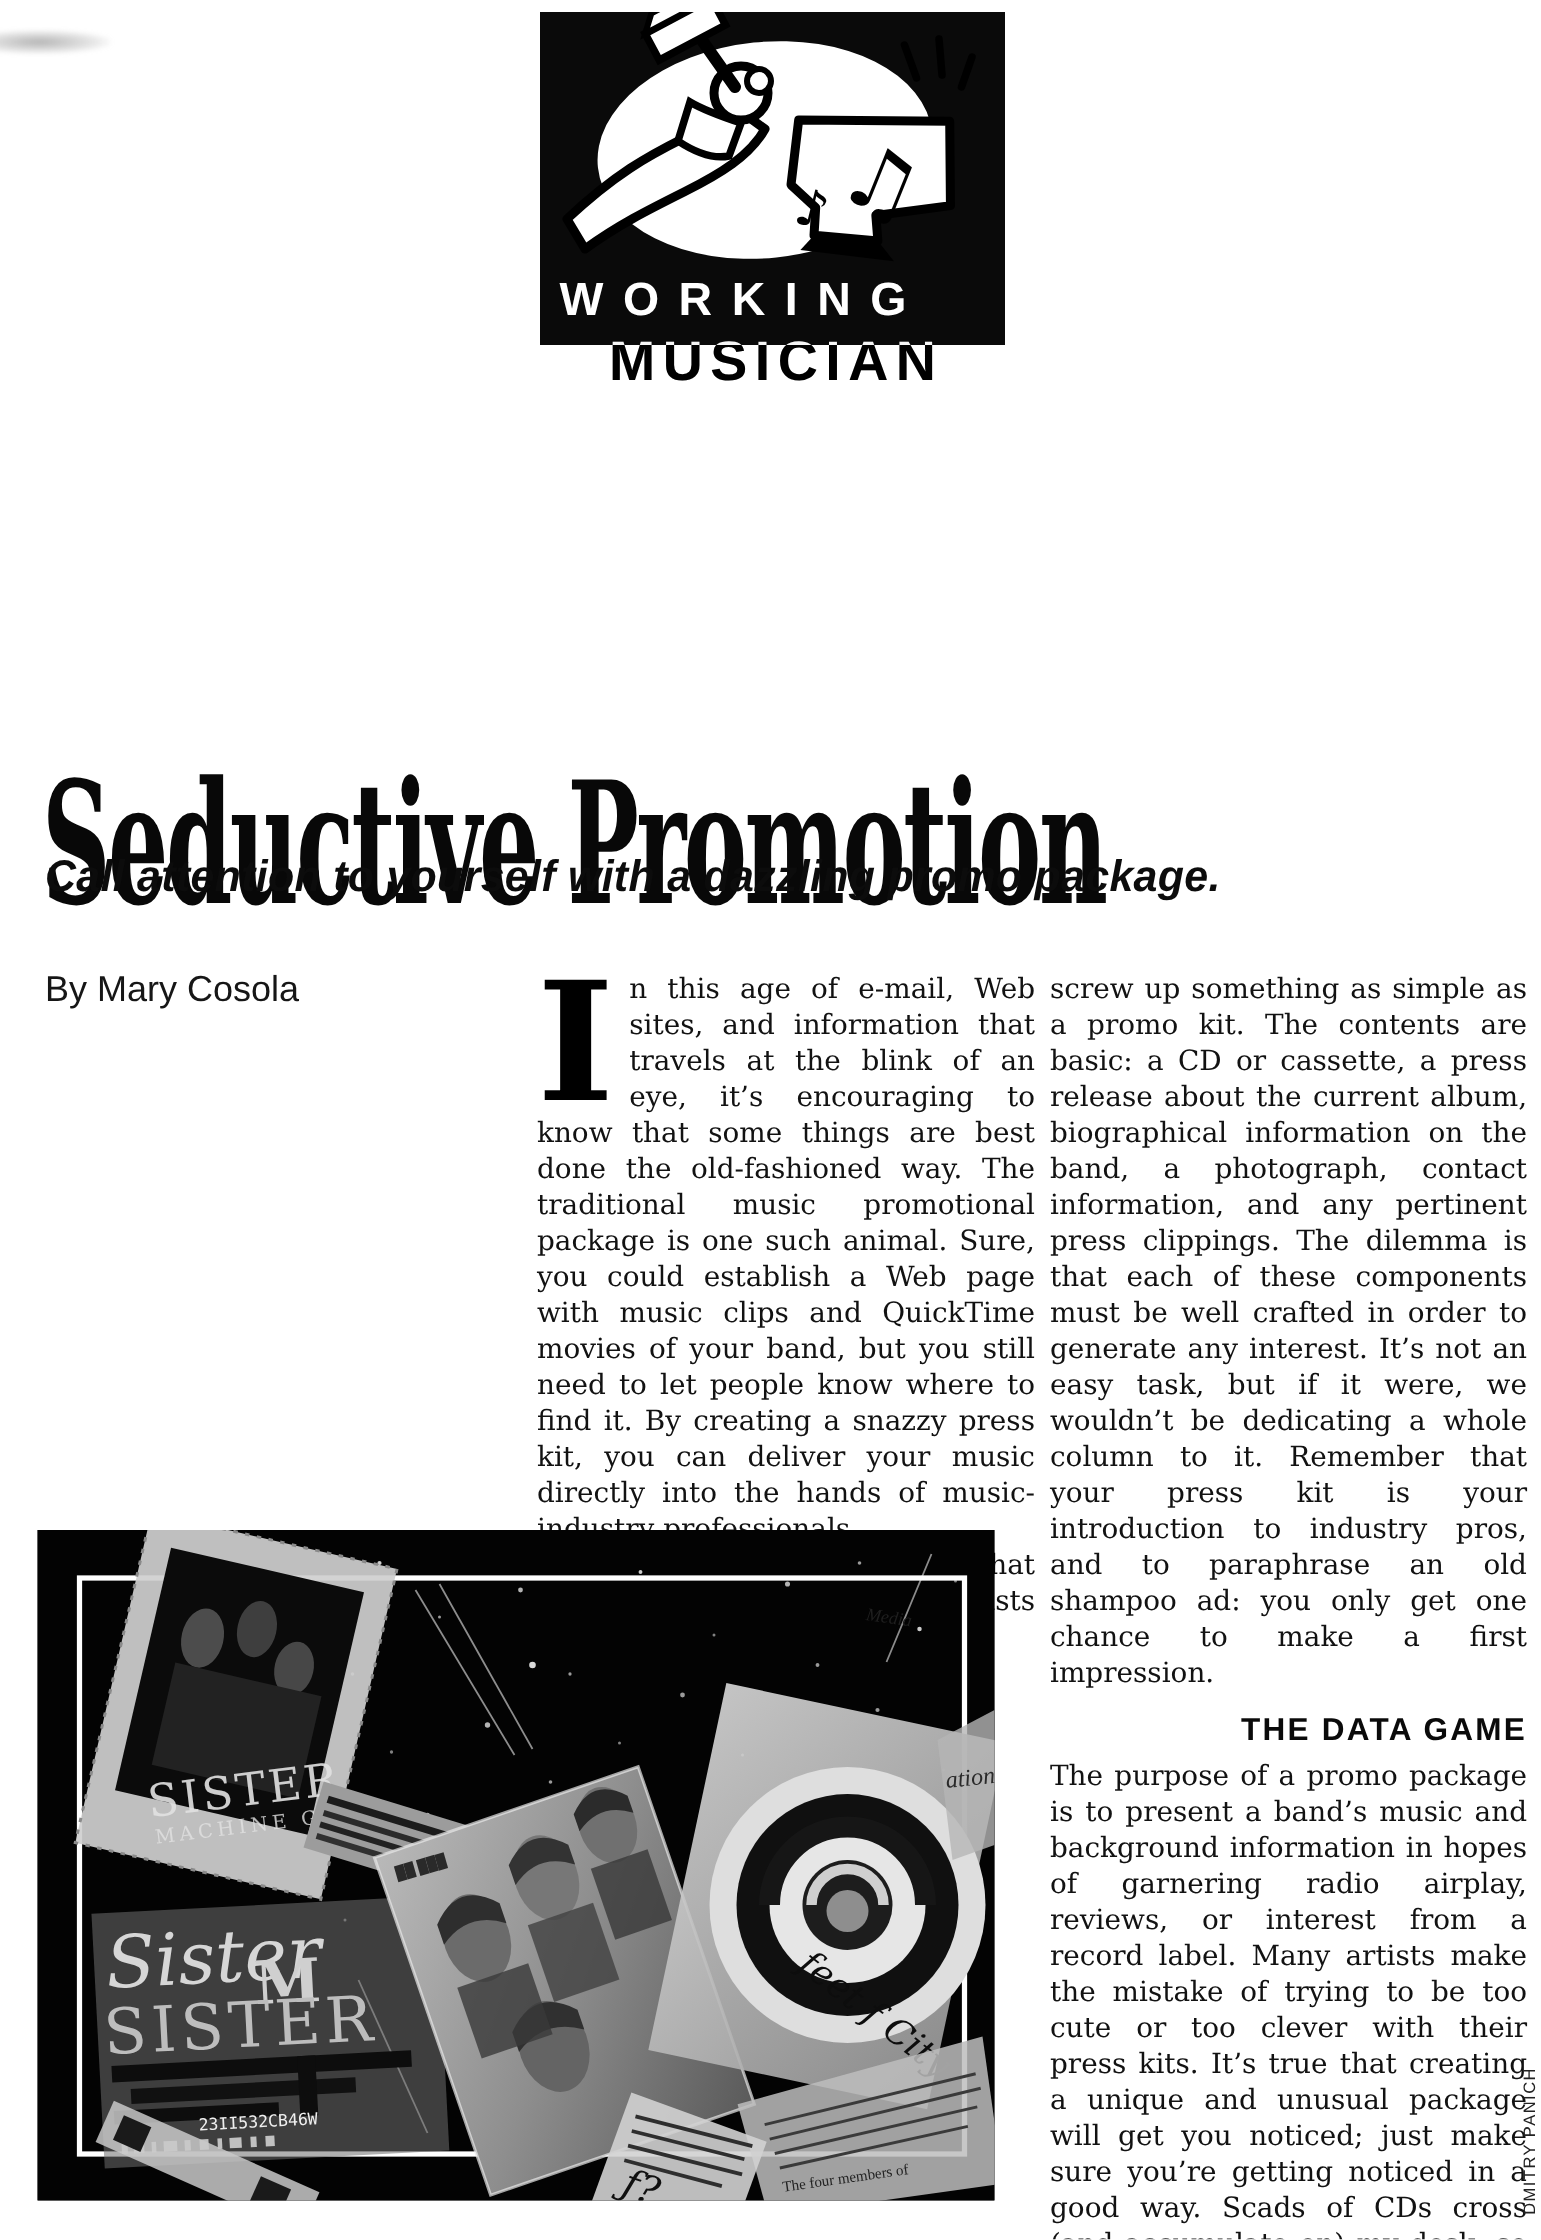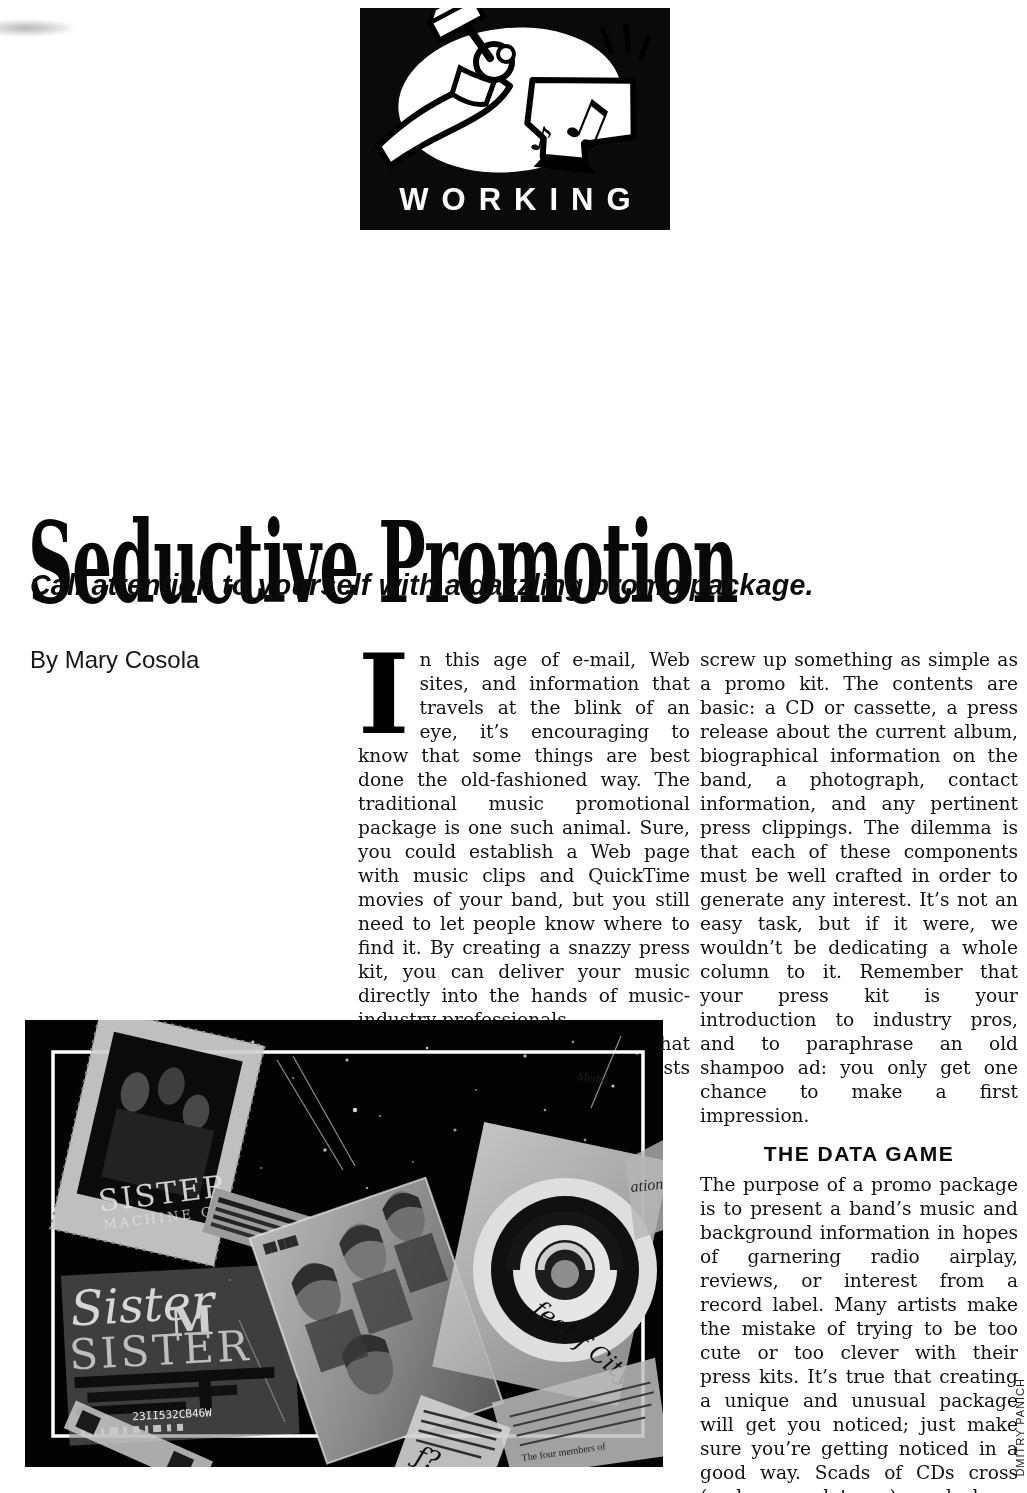--- a/index.html
+++ b/index.html
@@ -7,21 +7,21 @@
     position:relative;width:1027px;height:1493px;background:#fff;overflow:hidden;
     font-family:"Liberation Sans",sans-serif;color:#111;
   }
   
   .smudge{position:absolute;left:-6px;top:20px;width:80px;height:16px;
     background:radial-gradient(ellipse at 40% 50%,rgba(120,120,120,.55),rgba(160,160,160,.25) 55%,transparent 75%);
     filter:blur(1.5px);}
   
   .logo-box{position:absolute;left:360px;top:8px;width:310px;height:222px;background:#0a0a0a;}
   .logo-art{position:absolute;left:0;top:0;width:310px;height:168px;}
-  .logo-line1{position:absolute;left:0;right:0;bottom:12px;text-align:center;
+  .logo-line1{position:absolute;left:0;right:0;bottom:12px;
     color:#fff;font-weight:bold;font-size:31px;letter-spacing:13px;text-indent:13px;
     font-family:"Liberation Sans",sans-serif;}
   .logo-line2{position:absolute;left:360px;top:222px;width:310px;text-align:center;
     color:#fff;mix-blend-mode:difference;font-weight:bold;font-size:37px;letter-spacing:5px;text-indent:5px;
     font-family:"Liberation Sans",sans-serif;line-height:1;}
   
   .title{position:absolute;left:28px;top:428px;font-family:"DejaVu Serif",serif;font-weight:bold;
     font-size:113px;line-height:1.05;white-space:nowrap;letter-spacing:-3px;color:#080808;
     transform:scaleX(0.56);transform-origin:left top;}
   .deck{position:absolute;left:30px;top:568px;width:860px;font-weight:bold;font-style:italic;
@@ -30,21 +30,21 @@
   
   .col{position:absolute;top:648px;font-family:"DejaVu Serif",serif;font-size:18.6px;
     line-height:24px;text-align:justify;color:#121212;}
   .col p{margin:0;}
   #col-middle{left:358px;width:332px;}
   #col-right{left:700px;width:318px;}
   .dropcap{float:left;font-family:"DejaVu Serif",serif;font-weight:bold;font-size:110px;
     line-height:88px;padding-right:10px;padding-top:3px;color:#000;}
   .indent{text-indent:17px;}
   .subhead{font-family:"Liberation Sans",sans-serif;font-weight:bold;font-size:21px;
-    letter-spacing:1.5px;margin:14px 0 7px 0 !important;text-align:center;color:#0a0a0a;}
+    letter-spacing:1.5px;margin:14px 0 7px 0 !important;text-align:right;color:#0a0a0a;}
   .ital{}
   
   .photo{position:absolute;left:25px;top:1020px;width:638px;height:447px;background:#000;}
   .photo svg{display:block;}
   
   .credit{position:absolute;right:1px;top:1378px;writing-mode:vertical-rl;transform:rotate(180deg);
     font-size:11px;letter-spacing:1px;color:#222;}
 </style>
 </head>
 <body>
@@ -80,20 +80,21 @@
 
       <line x1="130" y1="50" x2="106" y2="16" stroke="#000" stroke-width="8" stroke-linecap="round"></line>
 
       <g transform="rotate(-28 96 12)">
         <rect x="72" y="2" width="50" height="20" fill="#ffffff" stroke="#000" stroke-width="5"></rect>
         <path d="M72 2 L82 -8 L132 -8 L122 2 Z" fill="#ffffff" stroke="#000" stroke-width="4"></path>
       </g>
     </svg>
     <div class="logo-line1">WORKING</div>
   </div>
+  <div class="logo-line2">MUSICIAN</div>
 
   <h1 class="title">Seductive Promotion</h1>
   <div class="deck">Call attention to yourself with a dazzling promo package.</div>
   <div class="byline">By Mary Cosola</div>
 
   <div class="col" id="col-middle">
     <p><span class="dropcap">I</span><span>n this age of e-mail, Web sites, and information that travels at the blink of an eye, it’s encouraging to know that some things are best done the old-fashioned way. The traditional music promotional package is one such animal. Sure, you could establish a Web page with music clips and QuickTime movies of your band, but you still need to let people know where to find it. By creating a snazzy press kit, you can deliver your music directly into the hands of music-industry professionals.</span></p>
     <p class="indent">It never ceases to amaze me that otherwise gifted, intelligent artists can royally</p>
   </div>
 

